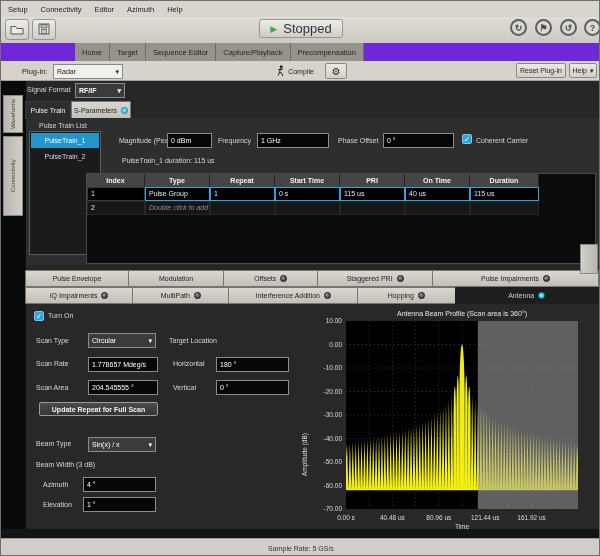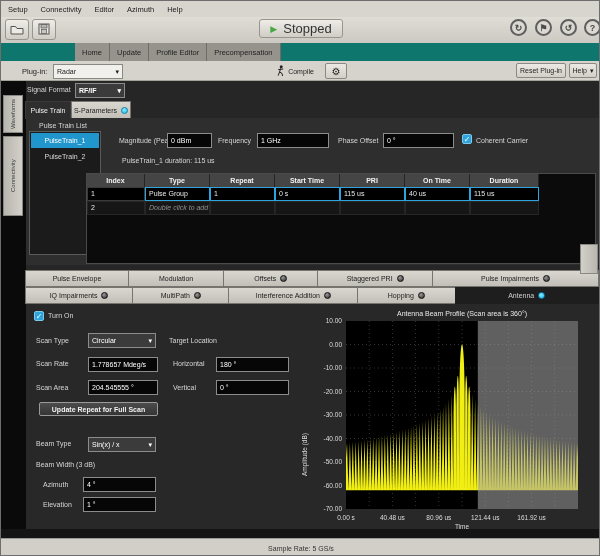--- a/index.html
+++ b/index.html
@@ -4,21 +4,21 @@
 <style>
 *{margin:0;padding:0;box-sizing:border-box}
 body{font-family:"Liberation Sans",sans-serif;background:#999}
 #root{position:relative;width:600px;height:556px;background:#d6d3cc;overflow:hidden;border:1px solid #6e6e6e}
 
 .menubar{position:absolute;left:0;top:0;width:600px;height:16px;background:#d8d5ce;display:flex;align-items:center;gap:13px;padding-left:7px;font-size:7.5px;color:#222}
 .menubar span{cursor:default}
 .toolbar{position:absolute;left:0;top:16px;width:600px;height:26px;background:linear-gradient(#e0ddd6,#ccc9c2)}
 .tbtn{position:absolute;background:linear-gradient(#efede8,#d0cdc6);border:1px solid #98958e;border-radius:3px;display:flex;align-items:center;justify-content:center}
 .circlebtn{position:absolute;width:17px;height:17px;border-radius:50%;border:2px solid #5f5f5f;background:#dcd9d2;color:#4a4a4a;font-size:9px;font-weight:bold;display:flex;align-items:center;justify-content:center}
-.tabrow{position:absolute;left:0;top:42px;width:600px;height:18px;background:#0f766e;display:flex;padding-left:74px}
+.tabrow{position:absolute;left:0;top:42px;width:600px;height:18px;background:#6d28d9;display:flex;padding-left:74px}
 .mtab{font-size:7.5px;color:#1f1f1f;padding:0 7px;display:flex;align-items:center;background:#96938d;border-right:1px solid #6e6c68;white-space:nowrap}
 .mtab.active{background:#d6d3cc}
 .pluginbar{position:absolute;left:0;top:60px;width:600px;height:20px;background:#d6d3cc;border-bottom:1px solid #a5a29b}
 .plabel{position:absolute;font-size:7.5px;color:#222;white-space:nowrap}
 .lsel{position:absolute;background:#f2f0ec;border:1px solid #8b8881;font-size:7px;color:#222;display:flex;align-items:center;justify-content:space-between;padding:0 3px}
 .lbtn{position:absolute;background:linear-gradient(#ece9e4,#d2cfc8);border:1px solid #8b8881;border-radius:2px;font-size:7px;color:#222;display:flex;align-items:center;justify-content:center;gap:3px;white-space:nowrap}
 
 .content{position:absolute;left:0;top:80px;width:600px;height:448px;background:#262626}
 .leftstrip{position:absolute;left:0;top:80px;width:25px;height:448px;background:#0a0a0a}
 .vtab{position:absolute;left:2px;width:20px;background:linear-gradient(90deg,#d3d0c9,#b9b6af);border:1px solid #8a8884;display:flex;align-items:center;justify-content:center;writing-mode:vertical-rl;transform:rotate(180deg);font-size:6px;color:#3c3c3c;overflow:hidden}
@@ -102,22 +102,23 @@
     <div class="circlebtn" style="left:559px;top:2px">
         <span>↺</span>
       </div>
     <div class="circlebtn" style="left:583px;top:2px">
         <span>?</span>
       </div>
   </div>
 
   <div class="tabrow">
     <div class="mtab">Home</div>
-    <div class="mtab">Update</div>
-    <div class="mtab">Profile Editor</div>
+    <div class="mtab">Target</div>
+    <div class="mtab">Sequence Editor</div>
+    <div class="mtab">Capture/Playback</div>
     <div class="mtab">Precompensation</div>
   </div>
 
   <div class="pluginbar">
     <span class="plabel" style="left:21px;top:6px">Plug-in:</span>
     <div class="lsel" style="left:52px;top:3px;width:70px;height:15px">
       <span>Radar</span>
       <span>▾</span>
     </div>
     <div class="lbtn" style="left:268px;top:2px;width:52px;height:16px;border:none;background:none">

